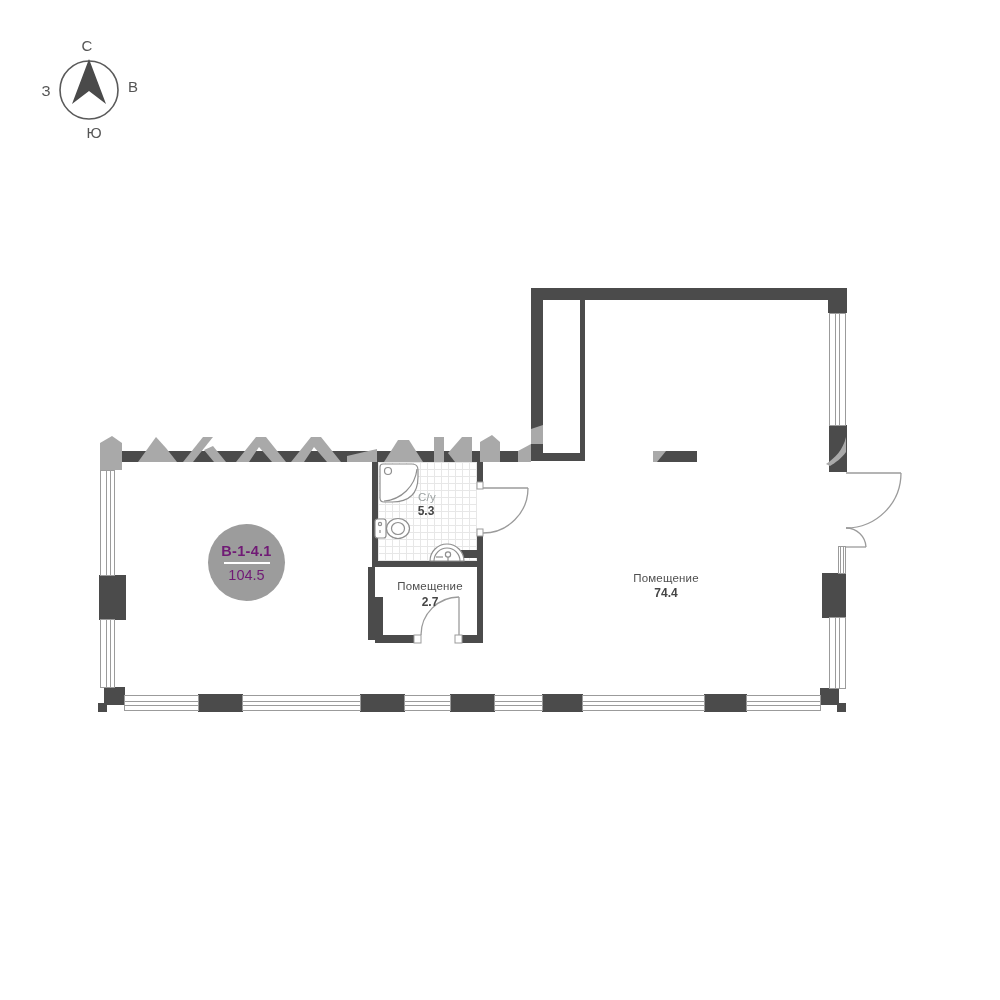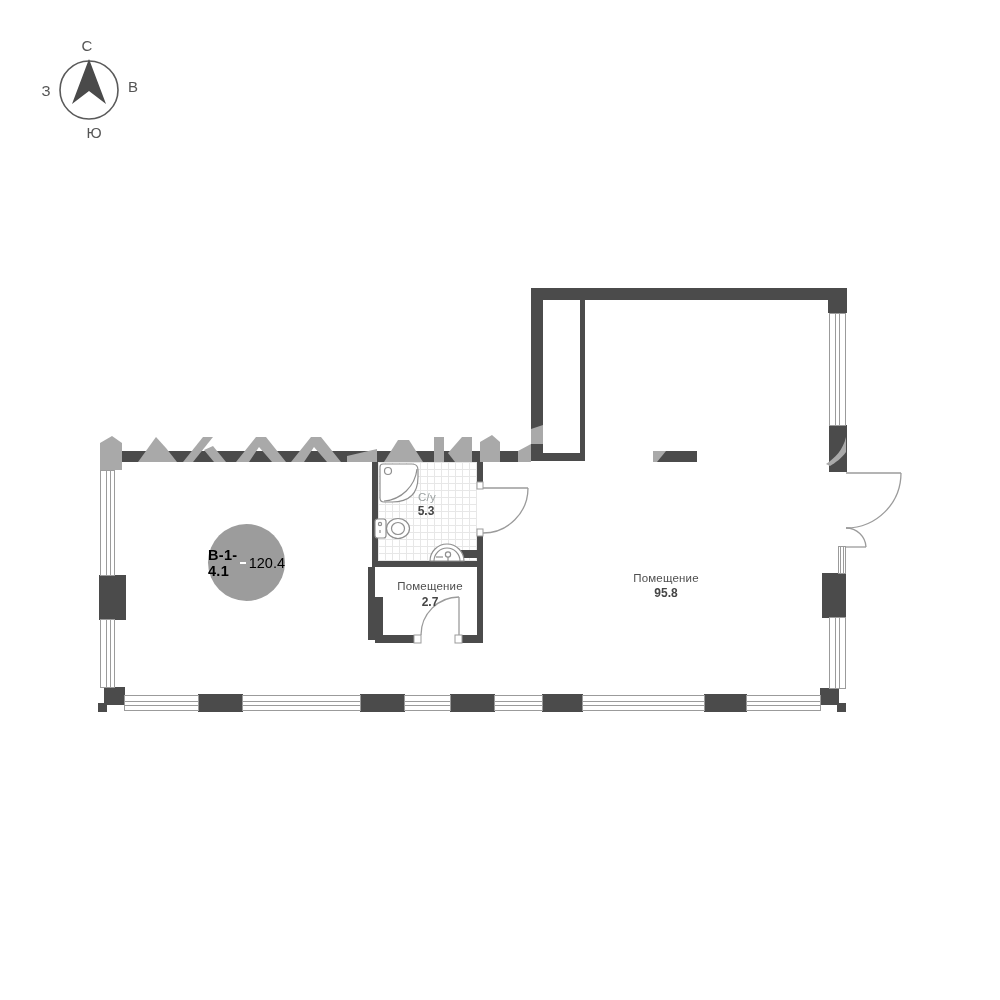--- a/index.html
+++ b/index.html
@@ -17,21 +17,21 @@
   .tiles{position:absolute;left:378px;top:462px;width:99px;height:100px;
     background-image:repeating-linear-gradient(to right,#e7e7e7 0 1px,transparent 1px 7px),
                      repeating-linear-gradient(to bottom,#e7e7e7 0 1px,transparent 1px 7px);}
   .overlay{position:absolute;left:0;top:0;pointer-events:none;}
   
   .lbl{position:absolute;transform:translate(-50%,-50%);white-space:nowrap;text-align:right;}
   .room-name{font-size:11.5px;color:#4f4f4f;letter-spacing:.2px;}
   .room-name.light{color:#9ba1a1;}
   .room-area{font-size:12px;font-weight:bold;color:#454545;}
   .badge{position:absolute;left:208px;top:524px;width:77px;height:77px;border-radius:50%;
-         background:#9c9c9c;color:#000000;display:flex;flex-direction:row;align-items:center;
+         background:#9c9c9c;color:#701a75;display:flex;flex-direction:column;align-items:center;
          justify-content:center;gap:3px;}
   .badge .code{font-size:14.5px;font-weight:bold;letter-spacing:.3px;}
   .badge .rule{width:46px;height:2px;background:#fff;}
   .badge .num{font-size:14.5px;}
 </style>
 </head>
 <body>
 
 <div class="canvas">
 
@@ -179,21 +179,21 @@
     </g>
   </svg>
 
   <div class="lbl room-name light" style="left:427px;top:497px;">С/у</div>
   <div class="lbl room-area" style="left:426px;top:511px;">5.3</div>
 
   <div class="lbl room-name" style="left:430px;top:586px;">Помещение</div>
   <div class="lbl room-area" style="left:430px;top:602px;">2.7</div>
 
   <div class="lbl room-name" style="left:666px;top:578px;">Помещение</div>
-  <div class="lbl room-area" style="left:666px;top:593px;">95.8</div>
+  <div class="lbl room-area" style="left:666px;top:593px;">74.4</div>
 
   <div class="badge">
     <div class="code">В-1-4.1</div>
     <div class="rule"></div>
-    <div class="num">120.4</div>
+    <div class="num">104.5</div>
   </div>
 
 </div>
 
 </body></html>

